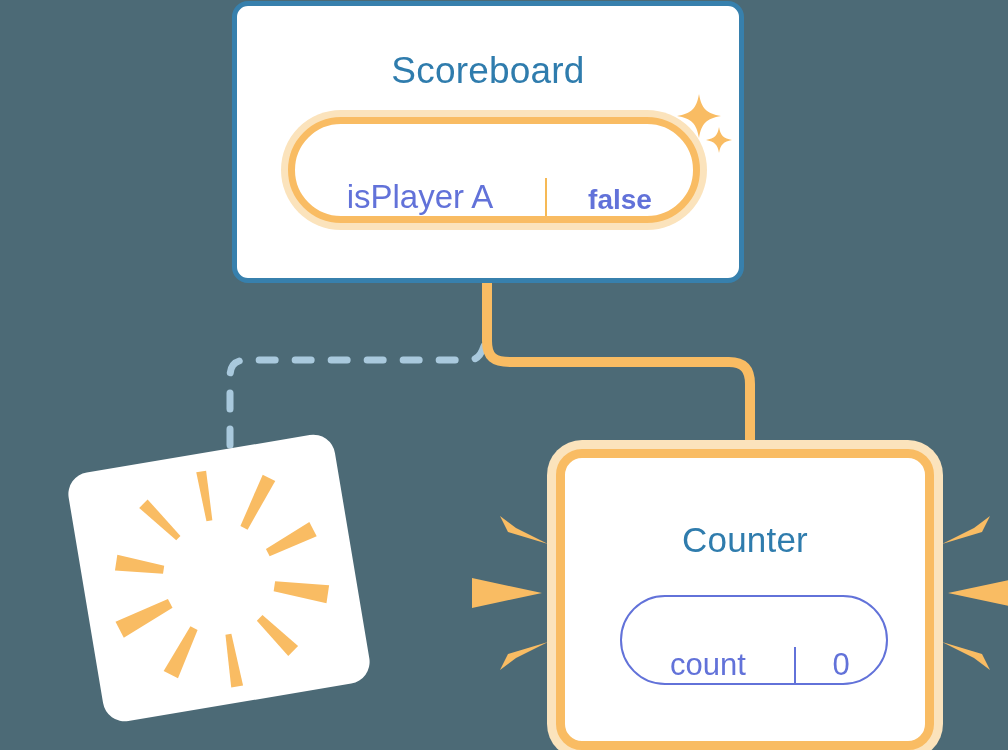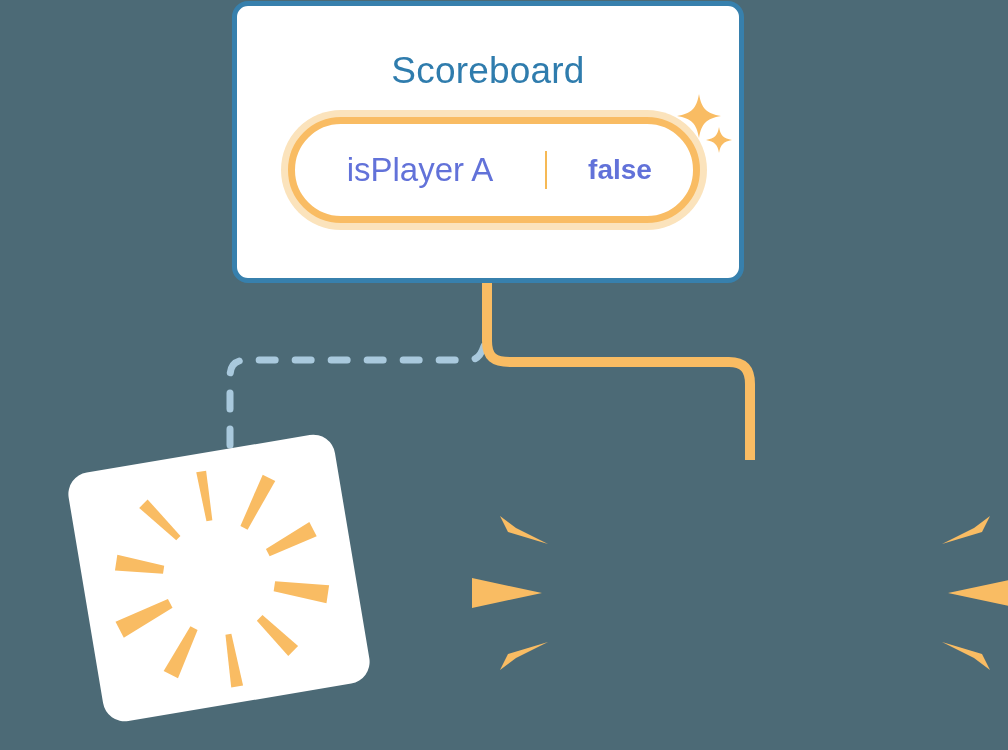--- a/index.html
+++ b/index.html
@@ -81,21 +81,21 @@
   }
   #counter-title {
     top: 62px;
     font-size: 35px;
   }
 
   
   .pill {
     position: absolute;
     display: flex;
-    align-items: center;
+    align-items: flex-end;
     box-sizing: border-box;
     background: #ffffff;
   }
   .pill .pill-key,
   .pill .pill-value {
     display: flex;
     align-items: center;
     justify-content: center;
     color: #6272d9;
     white-space: nowrap;
@@ -269,14 +269,23 @@
   </div>
 
   <svg id="sparkle-large" class="sparkle" viewBox="0 0 48 48" width="48" height="48" xmlns="http://www.w3.org/2000/svg">
     <path fill="#f9bc63" d="M24 2 C26.5 16.5 31.5 21.5 46 24 C31.5 26.5 26.5 31.5 24 46 C21.5 31.5 16.5 26.5 2 24 C16.5 21.5 21.5 16.5 24 2 Z"></path>
   </svg>
 
   <svg id="sparkle-small" class="sparkle" viewBox="0 0 28 28" width="28" height="28" xmlns="http://www.w3.org/2000/svg">
     <path fill="#f9bc63" d="M14 1 C15.5 9.5 18.5 12.5 27 14 C18.5 15.5 15.5 18.5 14 27 C12.5 18.5 9.5 15.5 1 14 C9.5 12.5 12.5 9.5 14 1 Z"></path>
   </svg>
 
+  <div id="counter-card" class="card">
+
+    <div id="counter-title" class="card-title">Counter</div>
+
+    <div id="counter-pill" class="pill">
+      <div class="pill-key">count</div>
+      <div class="pill-value">0</div>
+    </div>
+  </div>
 
 </div>
 
 </body></html>

